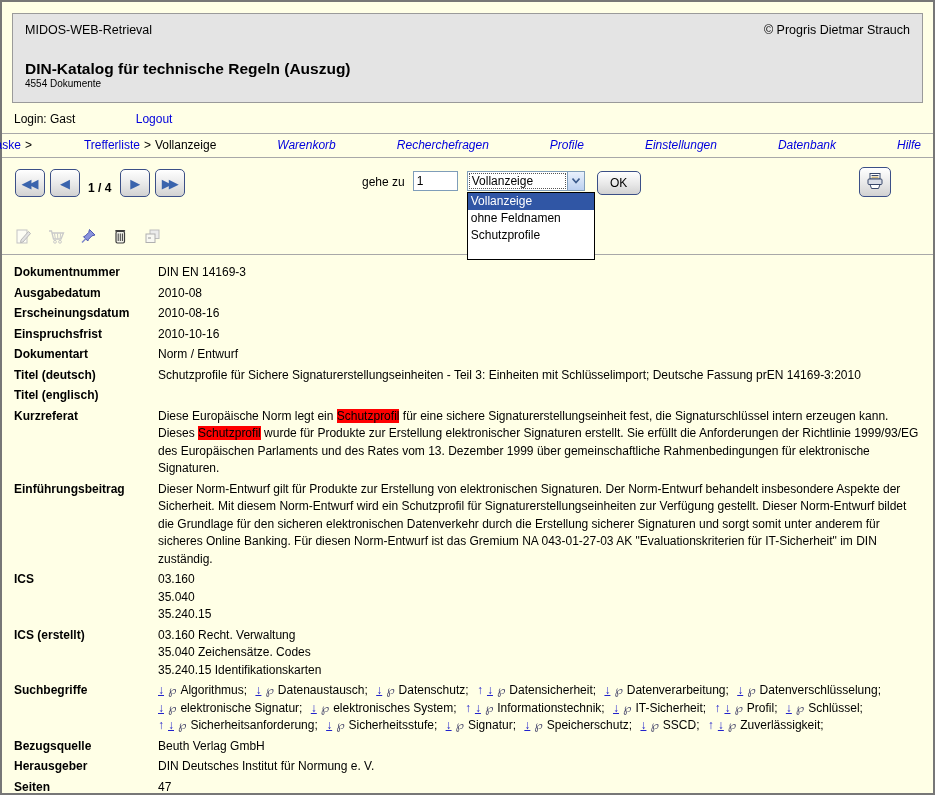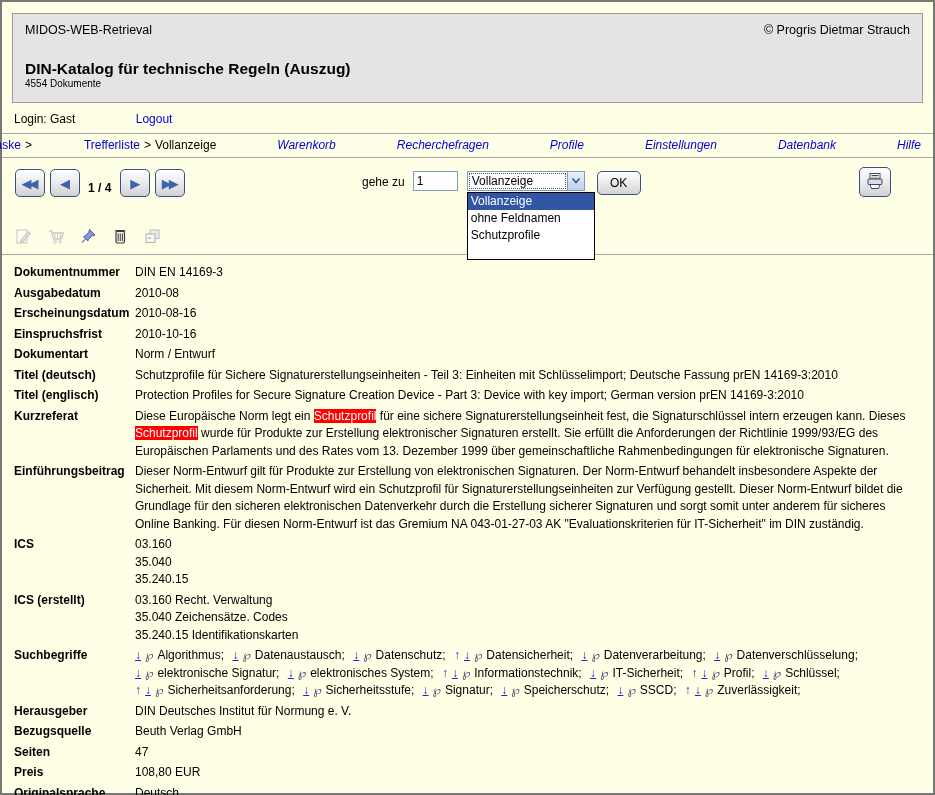--- a/index.html
+++ b/index.html
@@ -46,24 +46,24 @@
   .opt.selected{background:var(--selection_blue);color:#fff;}
   .ok-btn{width:44px;height:24px;margin-left:12px;font:12px "Liberation Sans",sans-serif;padding-bottom:1px;}
   .printer-btn{position:absolute;right:42px;top:0;width:32px;height:30px;}
 
   
   .actions-row{display:flex;gap:13px;align-items:center;margin:8px 0 0 13px;height:22px;}
   .act{width:19px;height:19px;cursor:pointer;display:flex;align-items:center;justify-content:center;}
 
   
   .fields{margin:8px 12px 0 12px;}
-  .frow{display:flex;padding:1px 0;line-height:17.5px;margin-bottom:1px;}
+  .frow{display:flex;padding:1px 0;line-height:17.5px;margin-bottom:1px;gap:23px;}
   .flabel{width:121px;min-width:121px;font-weight:bold;}
   .fvalue{flex:1;}
-  .hl{background:var(--highlight_red);color:#ffffff;}
+  .hl{background:var(--highlight_red);color:#000000;}
   .term-icon{cursor:pointer;text-decoration:none;margin-right:4px;font-size:12px;}
   .term-icon.arrow{color:#2222cc;font-weight:bold;}
   .term-icon.down{text-decoration:underline;}
   .term-icon.search{color:#4a4a6e;}
   .term-text{margin-right:5px;}
 </style>
 </head>
 <body>
 
 <div class="frame">
@@ -207,21 +207,20 @@
       <div class="frow">
         <div class="flabel">Dokumentart</div>
         <div class="fvalue">Norm / Entwurf</div>
       </div>
       <div class="frow">
         <div class="flabel">Titel (deutsch)</div>
         <div class="fvalue">Schutzprofile für Sichere Signaturerstellungseinheiten - Teil 3: Einheiten mit Schlüsselimport; Deutsche Fassung prEN 14169-3:2010</div>
       </div>
       <div class="frow">
         <div class="flabel">Titel (englisch)</div>
-        <div class="fvalue">Protection Profiles for Secure Signature Creation Device - Part 3: Device with key import; German version prEN 14169-3:2010</div>
       </div>
       <div class="frow">
         <div class="flabel">Kurzreferat</div>
         <div class="fvalue"><span>Diese Europäische Norm legt ein </span><span class="hl">Schutzprofil</span><span> für eine sichere Signaturerstellungseinheit fest, die Signaturschlüssel intern erzeugen kann. Dieses </span><span class="hl">Schutzprofil</span><span> wurde für Produkte zur Erstellung elektronischer Signaturen erstellt. Sie erfüllt die Anforderungen der Richtlinie 1999/93/EG des Europäischen Parlaments und des Rates vom 13. Dezember 1999 über gemeinschaftliche Rahmenbedingungen für elektronische Signaturen.</span></div>
       </div>
       <div class="frow">
         <div class="flabel">Einführungsbeitrag</div>
         <div class="fvalue">Dieser Norm-Entwurf gilt für Produkte zur Erstellung von elektronischen Signaturen. Der Norm-Entwurf behandelt insbesondere Aspekte der Sicherheit. Mit diesem Norm-Entwurf wird ein Schutzprofil für Signaturerstellungseinheiten zur Verfügung gestellt. Dieser Norm-Entwurf bildet die Grundlage für den sicheren elektronischen Datenverkehr durch die Erstellung sicherer Signaturen und sorgt somit unter anderem für sicheres Online Banking. Für diesen Norm-Entwurf ist das Gremium NA 043-01-27-03 AK "Evaluationskriterien für IT-Sicherheit" im DIN zuständig.</div>
       </div>
       <div class="frow">
@@ -230,28 +229,28 @@
       </div>
       <div class="frow">
         <div class="flabel">ICS (erstellt)</div>
         <div class="fvalue">03.160 Recht. Verwaltung<br>35.040 Zeichensätze. Codes<br>35.240.15 Identifikationskarten</div>
       </div>
       <div class="frow">
         <div class="flabel">Suchbegriffe</div>
         <div class="fvalue"><a class="term-icon arrow down">↓</a><a class="term-icon search">℘</a><span class="term-text">Algorithmus;</span> <a class="term-icon arrow down">↓</a><a class="term-icon search">℘</a><span class="term-text">Datenaustausch;</span> <a class="term-icon arrow down">↓</a><a class="term-icon search">℘</a><span class="term-text">Datenschutz;</span> <a class="term-icon arrow up">↑</a><a class="term-icon arrow down">↓</a><a class="term-icon search">℘</a><span class="term-text">Datensicherheit;</span> <a class="term-icon arrow down">↓</a><a class="term-icon search">℘</a><span class="term-text">Datenverarbeitung;</span> <a class="term-icon arrow down">↓</a><a class="term-icon search">℘</a><span class="term-text">Datenverschlüsselung;</span> <a class="term-icon arrow down">↓</a><a class="term-icon search">℘</a><span class="term-text">elektronische Signatur;</span> <a class="term-icon arrow down">↓</a><a class="term-icon search">℘</a><span class="term-text">elektronisches System;</span> <a class="term-icon arrow up">↑</a><a class="term-icon arrow down">↓</a><a class="term-icon search">℘</a><span class="term-text">Informationstechnik;</span> <a class="term-icon arrow down">↓</a><a class="term-icon search">℘</a><span class="term-text">IT-Sicherheit;</span> <a class="term-icon arrow up">↑</a><a class="term-icon arrow down">↓</a><a class="term-icon search">℘</a><span class="term-text">Profil;</span> <a class="term-icon arrow down">↓</a><a class="term-icon search">℘</a><span class="term-text">Schlüssel;</span> <a class="term-icon arrow up">↑</a><a class="term-icon arrow down">↓</a><a class="term-icon search">℘</a><span class="term-text">Sicherheitsanforderung;</span> <a class="term-icon arrow down">↓</a><a class="term-icon search">℘</a><span class="term-text">Sicherheitsstufe;</span> <a class="term-icon arrow down">↓</a><a class="term-icon search">℘</a><span class="term-text">Signatur;</span> <a class="term-icon arrow down">↓</a><a class="term-icon search">℘</a><span class="term-text">Speicherschutz;</span> <a class="term-icon arrow down">↓</a><a class="term-icon search">℘</a><span class="term-text">SSCD;</span> <a class="term-icon arrow up">↑</a><a class="term-icon arrow down">↓</a><a class="term-icon search">℘</a><span class="term-text">Zuverlässigkeit;</span> </div>
       </div>
       <div class="frow">
+        <div class="flabel">Bezugsquelle</div>
+        <div class="fvalue">Beuth Verlag GmbH</div>
+      </div>
+      <div class="frow">
         <div class="flabel">Herausgeber</div>
         <div class="fvalue">DIN Deutsches Institut für Normung e. V.</div>
       </div>
       <div class="frow">
-        <div class="flabel">Bezugsquelle</div>
-        <div class="fvalue">Beuth Verlag GmbH</div>
-      </div>
-      <div class="frow">
         <div class="flabel">Seiten</div>
         <div class="fvalue">47</div>
       </div>
       <div class="frow">
         <div class="flabel">Preis</div>
         <div class="fvalue">108,80 EUR</div>
       </div>
       <div class="frow">
         <div class="flabel">Originalsprache</div>
         <div class="fvalue">Deutsch</div>

